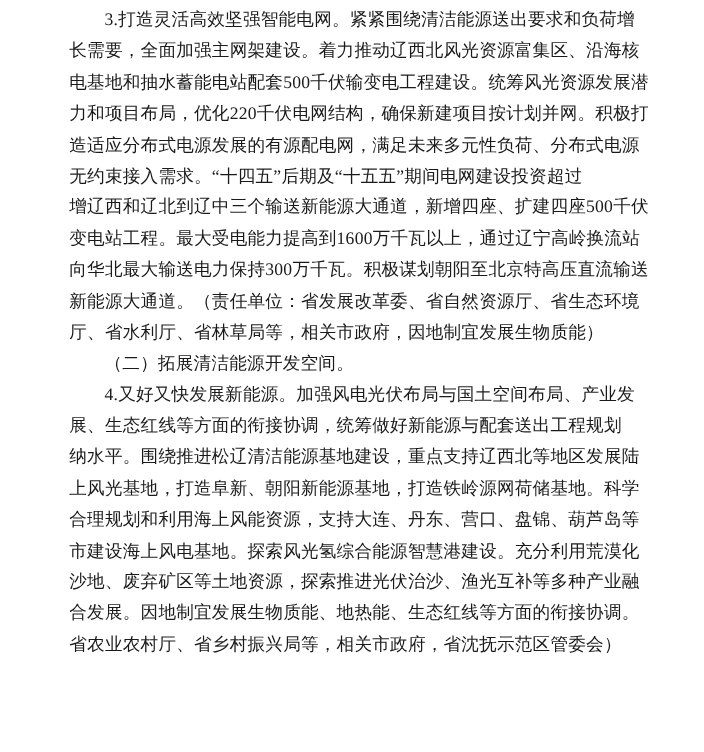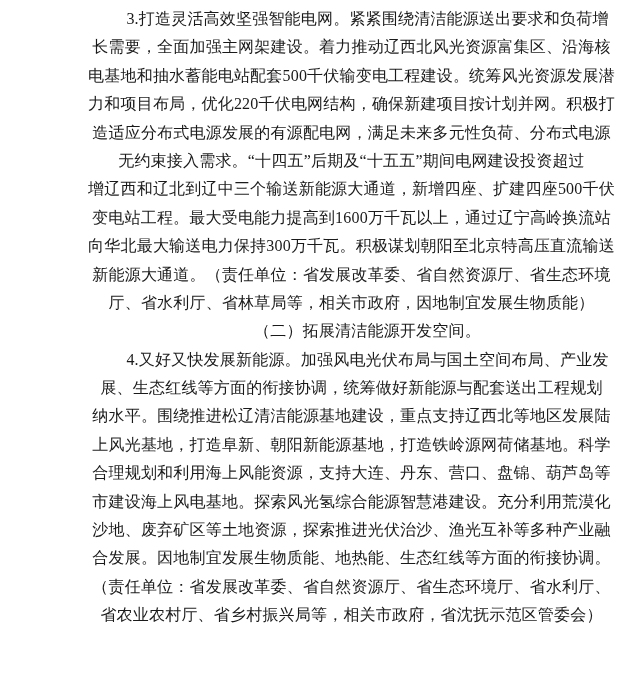--- a/index.html
+++ b/index.html
@@ -24,21 +24,20 @@
     -webkit-font-smoothing: antialiased;
   }
   .para {
     margin: 0;
     padding: 0;
   }
   .line {
     height: 28.4px;
     white-space: nowrap;
     letter-spacing: 0.2px;
-    text-align: center;
   }
   .line.indent {
     text-indent: 2em;
   }
 </style>
 </head>
 <body>
 
 <div class="doc-page">
 
@@ -62,17 +61,16 @@
 
   <div class="para">
     <div class="line indent">4.又好又快发展新能源。加强风电光伏布局与国土空间布局、产业发</div>
     <div class="line">展、生态红线等方面的衔接协调，统筹做好新能源与配套送出工程规划</div>
     <div class="line">纳水平。围绕推进松辽清洁能源基地建设，重点支持辽西北等地区发展陆</div>
     <div class="line">上风光基地，打造阜新、朝阳新能源基地，打造铁岭源网荷储基地。科学</div>
     <div class="line">合理规划和利用海上风能资源，支持大连、丹东、营口、盘锦、葫芦岛等</div>
     <div class="line">市建设海上风电基地。探索风光氢综合能源智慧港建设。充分利用荒漠化</div>
     <div class="line">沙地、废弃矿区等土地资源，探索推进光伏治沙、渔光互补等多种产业融</div>
     <div class="line">合发展。因地制宜发展生物质能、地热能、生态红线等方面的衔接协调。</div>
-    <div class="line">（责任单位：省发展改革委、省自然资源厅、省生态环境厅、省水利厅、</div>
     <div class="line">省农业农村厅、省乡村振兴局等，相关市政府，省沈抚示范区管委会）</div>
   </div>
 
 </div>
 
 </body></html>

